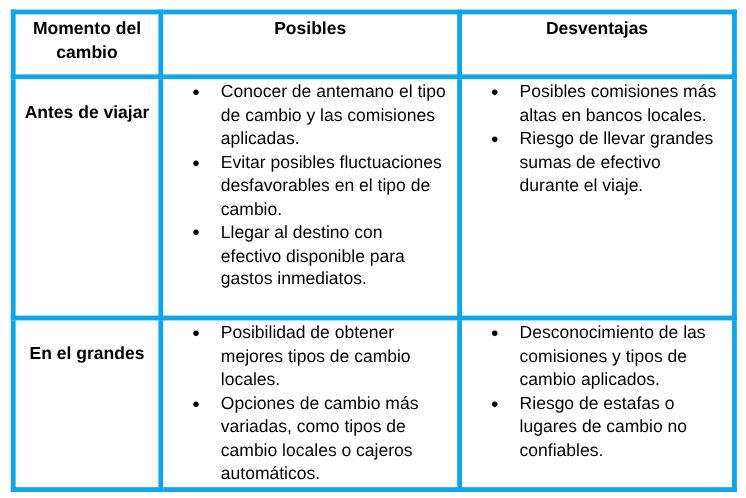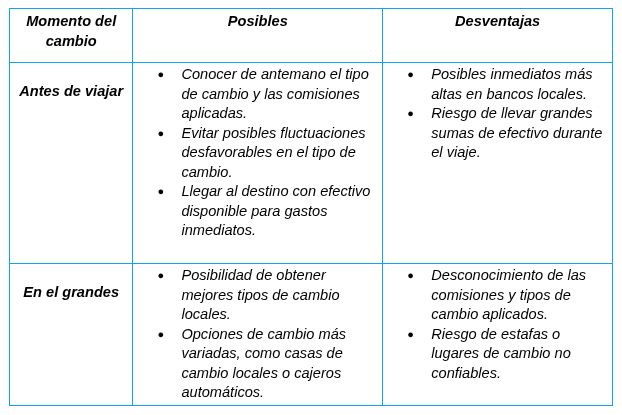--- a/index.html
+++ b/index.html
@@ -17,24 +17,23 @@
     }
     table {
       position: absolute;
       left: 9px;
       top: 8px;
       border-collapse: collapse;
       table-layout: fixed;
       width: 604px;
     }
     td, th {
-      border: 1px solid #0ea5e9;
+      border: 4px solid #0ea5e9;
       vertical-align: top;
       padding: 0;
-      font-style: italic;
     }
     th {
       font-weight: bold;
       text-align: center;
       line-height: 20px;
       padding-top: 2px;
     }
     .col1 { width: 123px; }
     .col2 { width: 249px; }
     .col3 { width: 229px; }
@@ -85,32 +84,32 @@
     <td class="row-label">Antes de viajar</td>
     <td>
       <ul>
         <li><span class="bullet">●</span><span>Conocer de antemano el tipo de cambio y las comisiones aplicadas.</span></li>
         <li><span class="bullet">●</span><span>Evitar posibles fluctuaciones desfavorables en el tipo de cambio.</span></li>
         <li><span class="bullet">●</span><span>Llegar al destino con efectivo disponible para gastos inmediatos.</span></li>
       </ul>
     </td>
     <td>
       <ul>
-        <li><span class="bullet">●</span><span>Posibles inmediatos más altas en bancos locales.</span></li>
+        <li><span class="bullet">●</span><span>Posibles comisiones más altas en bancos locales.</span></li>
         <li><span class="bullet">●</span><span>Riesgo de llevar grandes sumas de efectivo durante el viaje.</span></li>
       </ul>
     </td>
   </tr>
 
   <tr class="row-destino">
     <td class="row-label">En el grandes</td>
     <td>
       <ul>
         <li><span class="bullet">●</span><span>Posibilidad de obtener mejores tipos de cambio locales.</span></li>
-        <li><span class="bullet">●</span><span>Opciones de cambio más variadas, como casas de cambio locales o cajeros automáticos.</span></li>
+        <li><span class="bullet">●</span><span>Opciones de cambio más variadas, como tipos de cambio locales o cajeros automáticos.</span></li>
       </ul>
     </td>
     <td>
       <ul>
         <li><span class="bullet">●</span><span>Desconocimiento de las comisiones y tipos de cambio aplicados.</span></li>
         <li><span class="bullet">●</span><span>Riesgo de estafas o lugares de cambio no confiables.</span></li>
       </ul>
     </td>
   </tr>
 </tbody>

